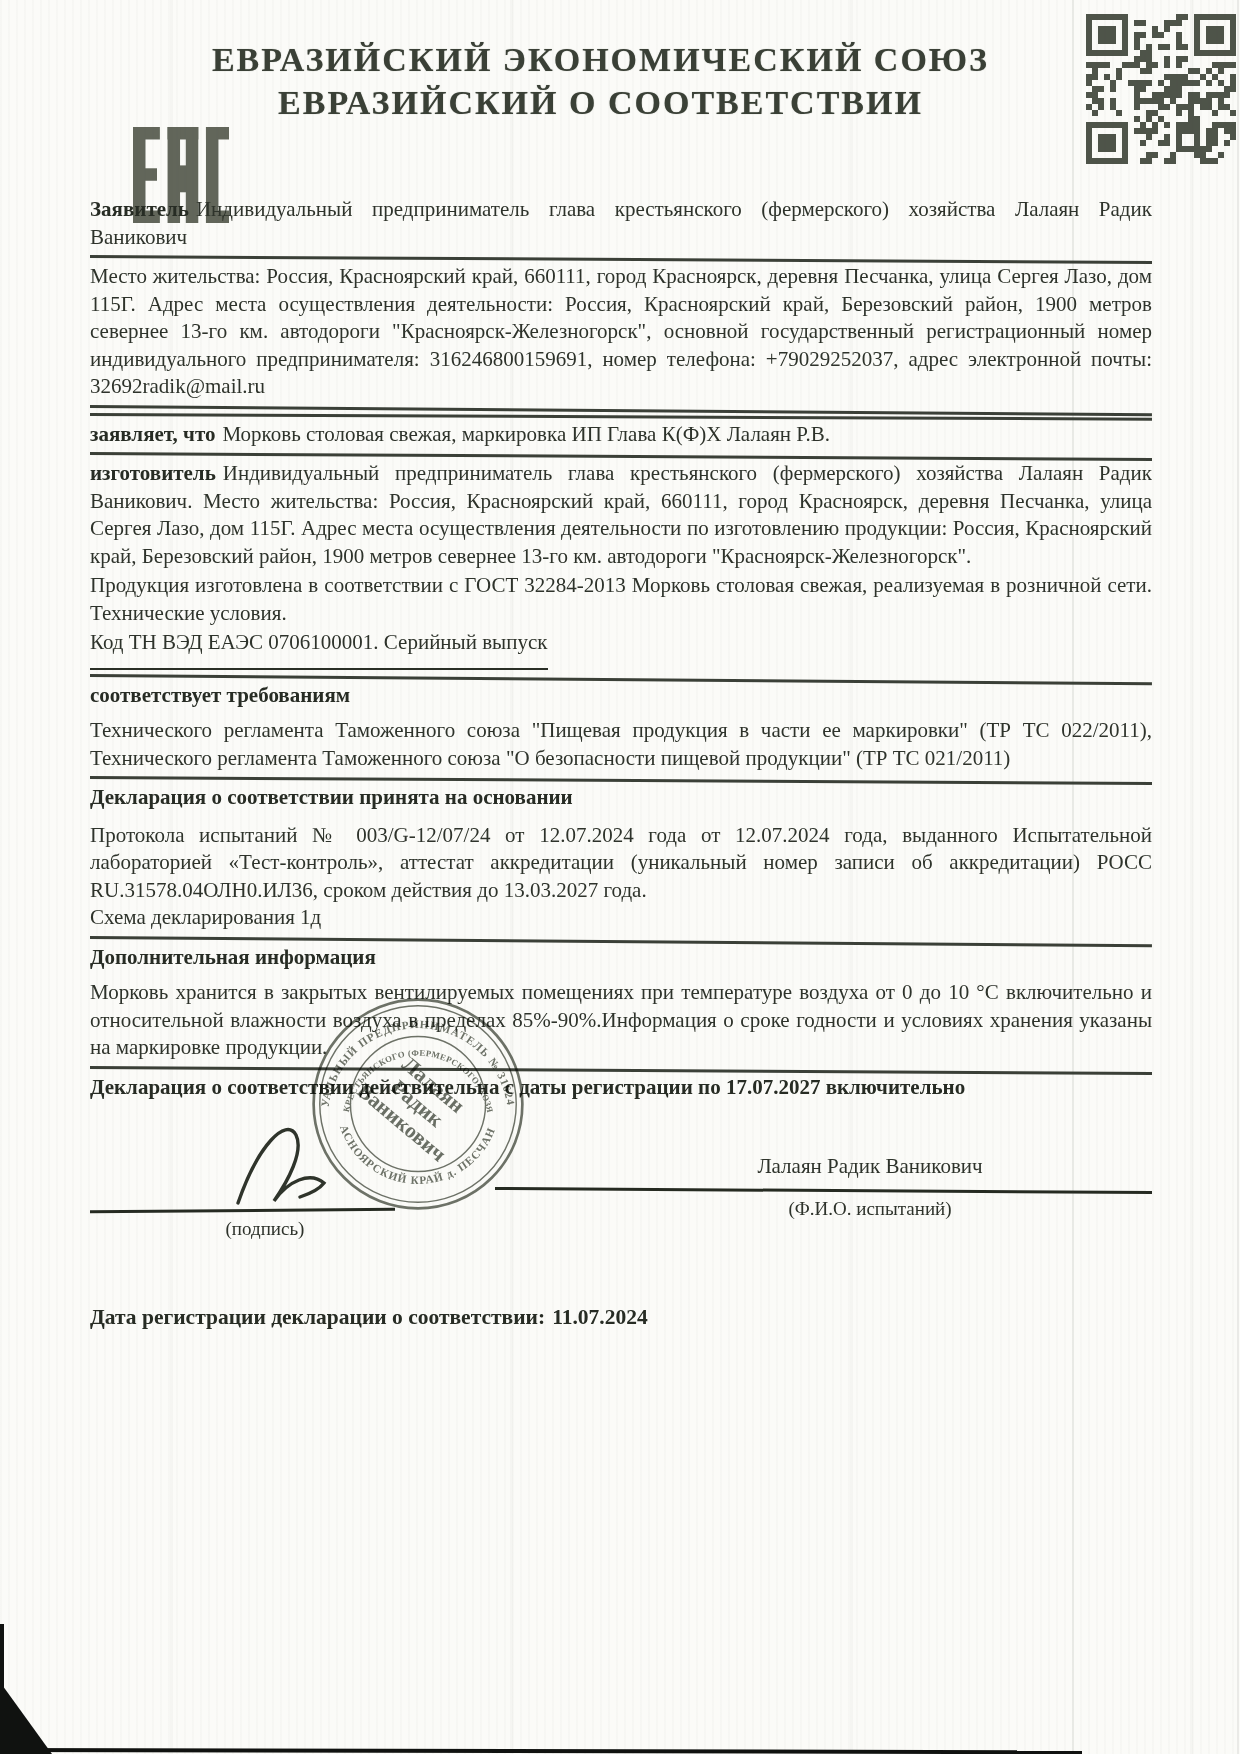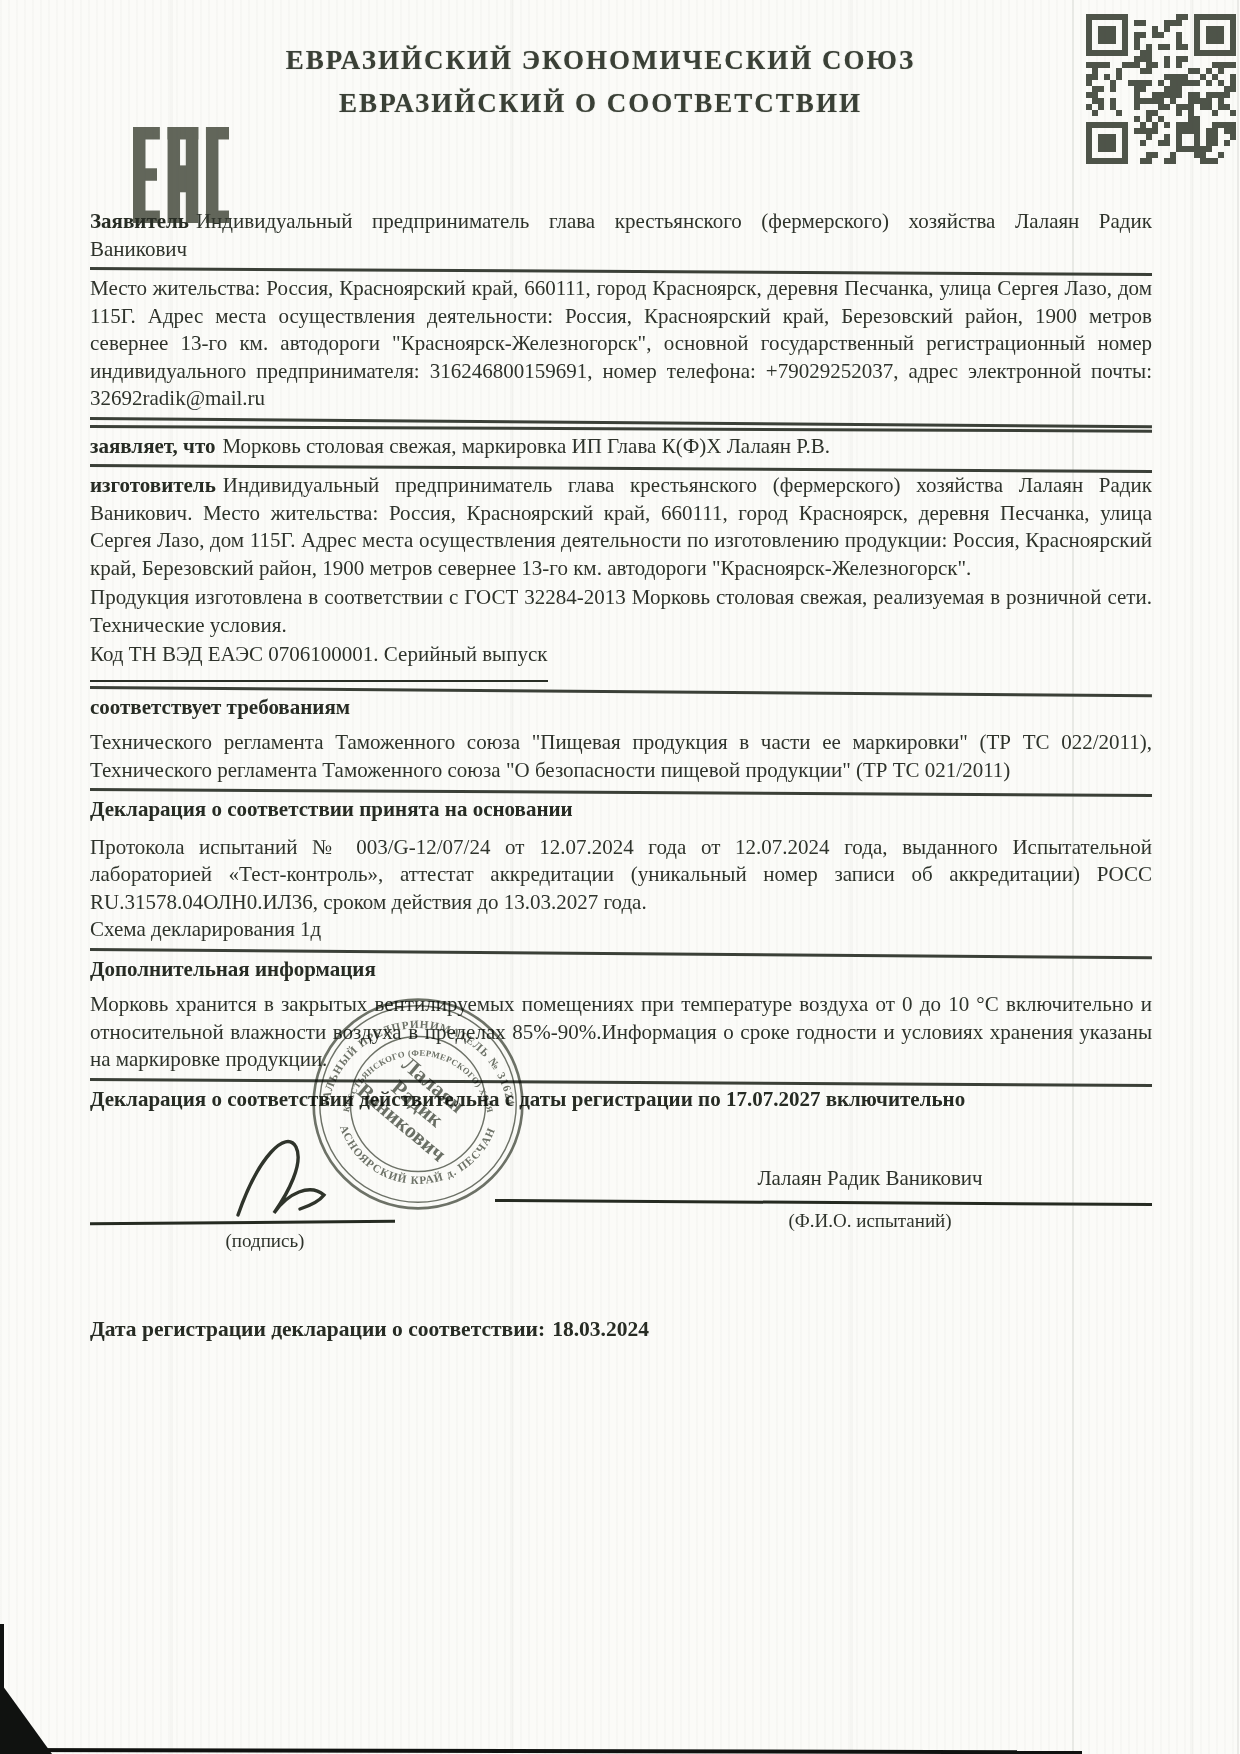--- a/index.html
+++ b/index.html
@@ -10,27 +10,27 @@
   }
   
   .page::before{
     content:"";position:absolute;inset:0;pointer-events:none;z-index:1;
     background:
       repeating-linear-gradient(90deg, rgba(95,100,88,.028) 0 2px, transparent 2px 8px),
       repeating-linear-gradient(90deg, transparent 0 170px, rgba(80,85,75,.035) 170px 173px, transparent 173px 340px);
   }
   .titles{position:absolute;top:42px;left:0;width:1190px;text-align:center;z-index:2;}
   .titles h1{
-    margin:0 4px 7px;font-size:27px;line-height:36px;font-weight:bold;
+    margin:0 4px 7px;font-size:34px;line-height:36px;font-weight:bold;
     letter-spacing:2px;color:#3a4036;text-shadow:0 0 1px rgba(60,66,55,.45);padding-left:11px;
   }
   .eac{position:absolute;left:133px;top:124px;width:96px;height:102px;opacity:.88;z-index:2;}
   .qr{position:absolute;left:1086px;top:14px;width:150px;height:150px;opacity:.9;z-index:2;}
 
-  .content{position:absolute;left:90px;top:208px;width:1062px;z-index:2;}
+  .content{position:absolute;left:90px;top:196px;width:1062px;z-index:2;}
   .content p{margin:0;font-size:21px;line-height:27.5px;}
   .just{text-align:justify;}
   .b{font-weight:bold;color:#272c24;}
   .b.gap{margin-right:7px;}
   .rule{height:3px;background:#262b22;margin:4px 0 5px;transform-origin:left center;transform:rotate(.32deg);opacity:.9;}
   .rule.r2{transform:rotate(.45deg);}
   .rule.r3{transform:rotate(.25deg);}
   .mt8{margin-top:8px !important;}
   .mt10{margin-top:10px !important;}
   .mt2{margin-top:2px !important;}
@@ -342,21 +342,21 @@
         <path d="M8 92 C 28 34, 56 6, 66 24 C 74 40, 58 70, 44 90 C 58 70, 80 60, 94 72 C 88 80, 76 84, 70 86" fill="none" stroke="#2f342b" stroke-width="3.4" stroke-linecap="round"></path>
       </svg>
       <div class="sig-rule-left"></div>
       <p class="sig-caption">(подпись)</p>
       <p class="fio-name">Лалаян Радик Ваникович</p>
       <div class="sig-rule-right"></div>
       <p class="fio-caption">(Ф.И.О. испытаний)</p>
     </div>
 
     <div class="reg-lines">
-      <p class="reg-date"><span class="b gap">Дата регистрации декларации о соответствии:</span><span class="val">18.03.2024</span></p>
+      <p class="reg-date"><span class="b gap">Дата регистрации декларации о соответствии:</span><span class="val">11.07.2024</span></p>
     </div>
   </div>
 
   <svg class="stamp" viewBox="0 0 215 215" aria-hidden="true">
     <defs>
       <path id="arcTop" d="M 20,112 A 88,88 0 0 1 195,112"></path>
       <path id="arcBottom" d="M 32,132 A 80,80 0 0 0 183,132"></path>
       <path id="arcInner" d="M 40,115 A 69,69 0 0 1 175,115"></path>
     </defs>
     <circle class="st-ring" cx="107.5" cy="107.5" r="102"></circle>

